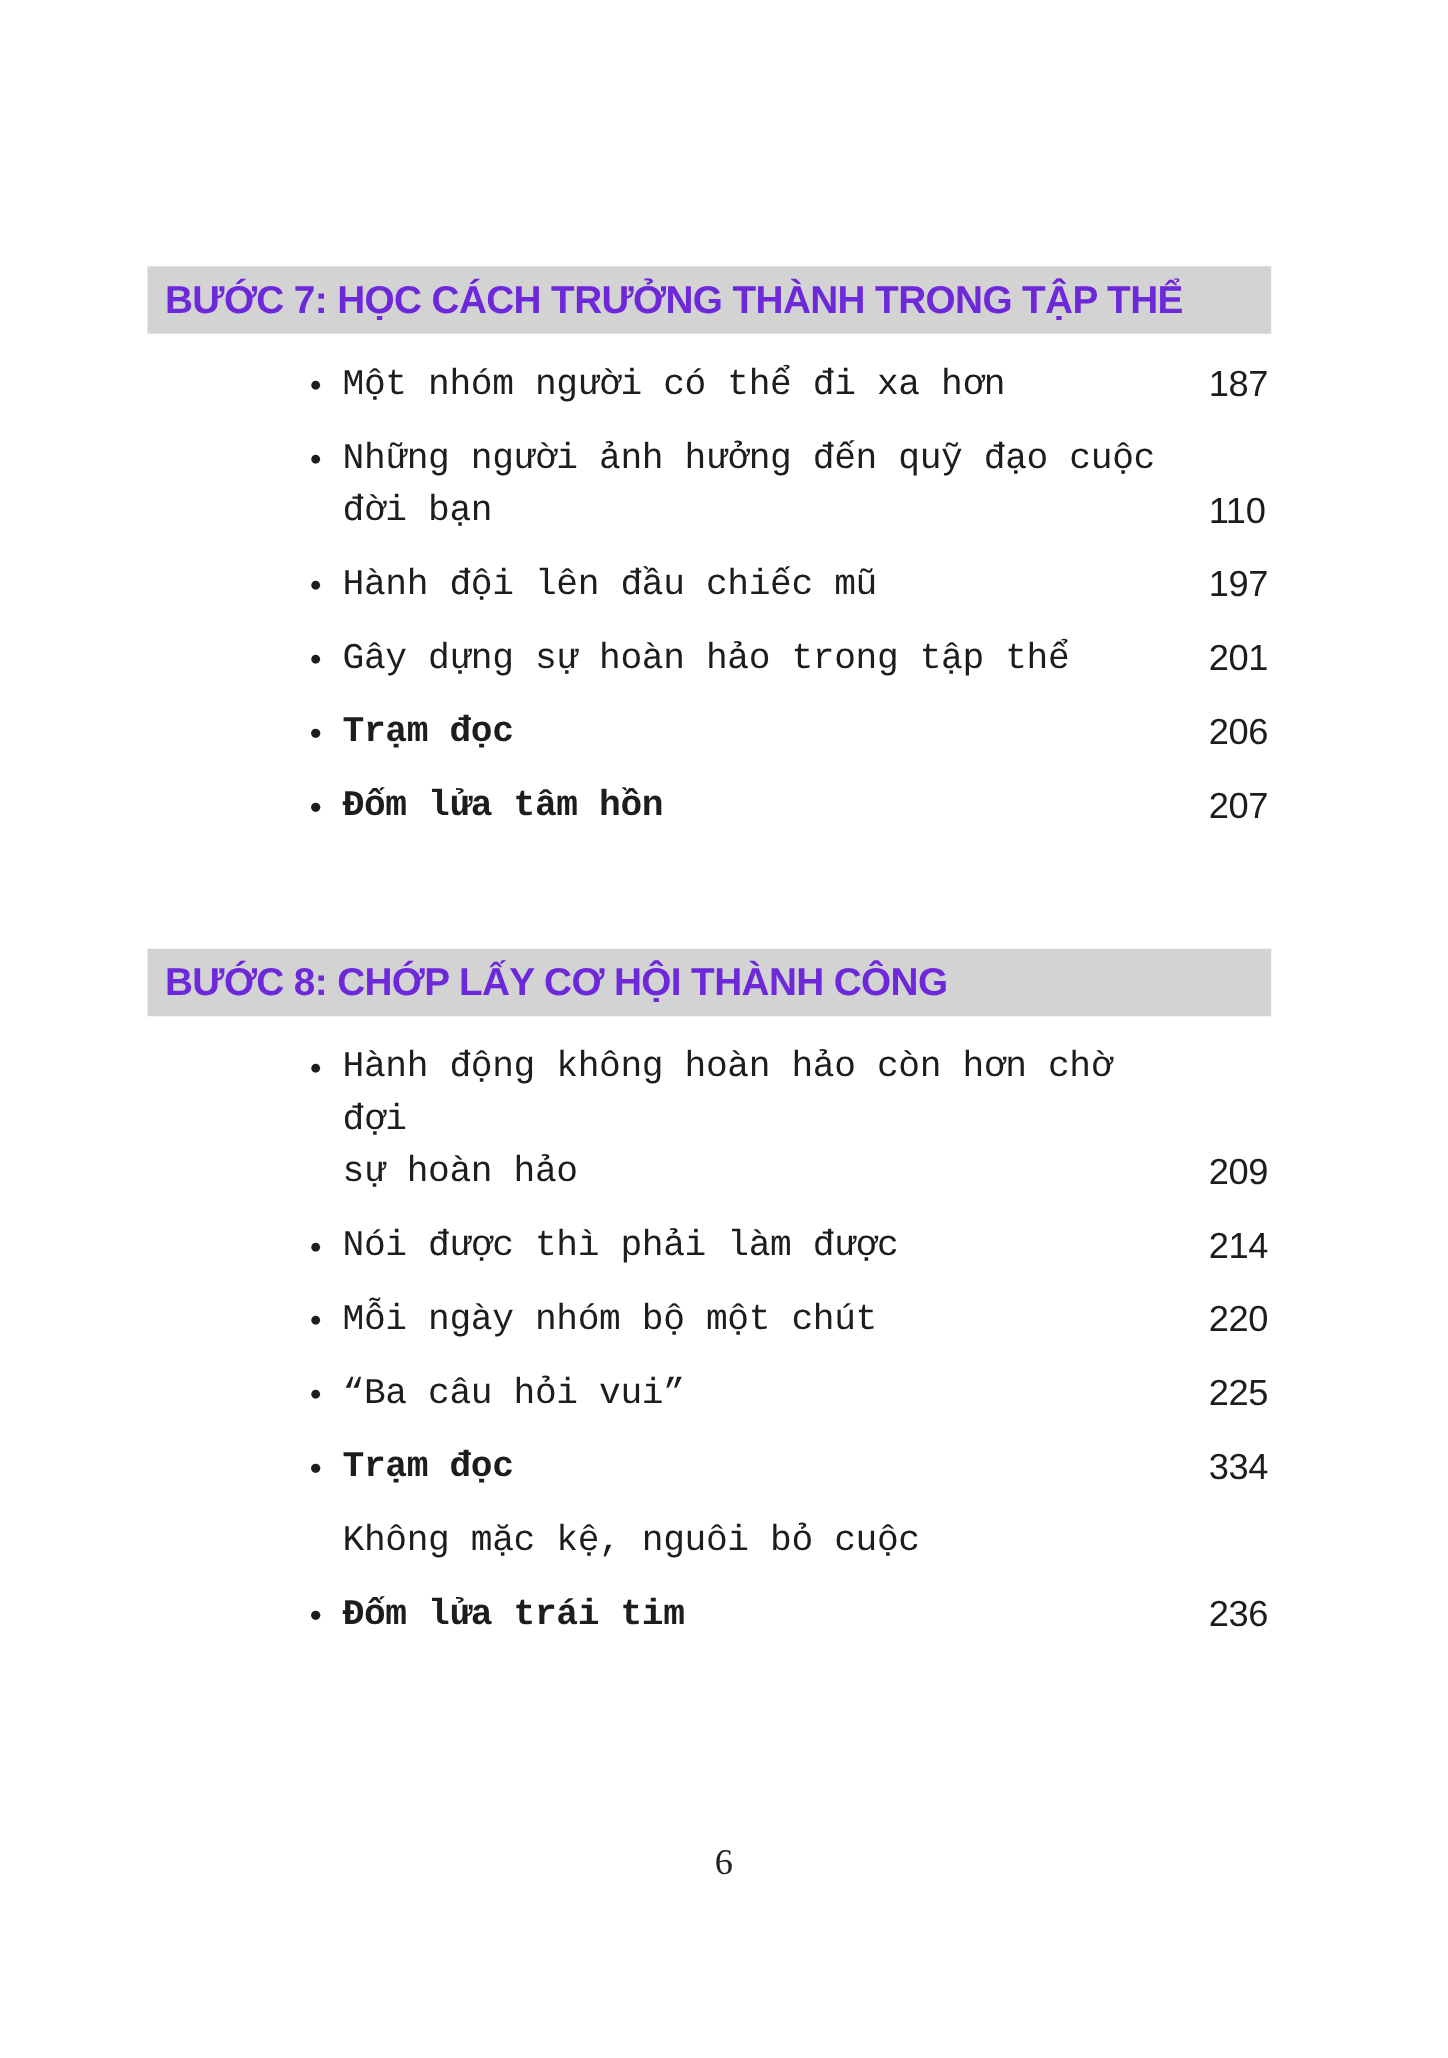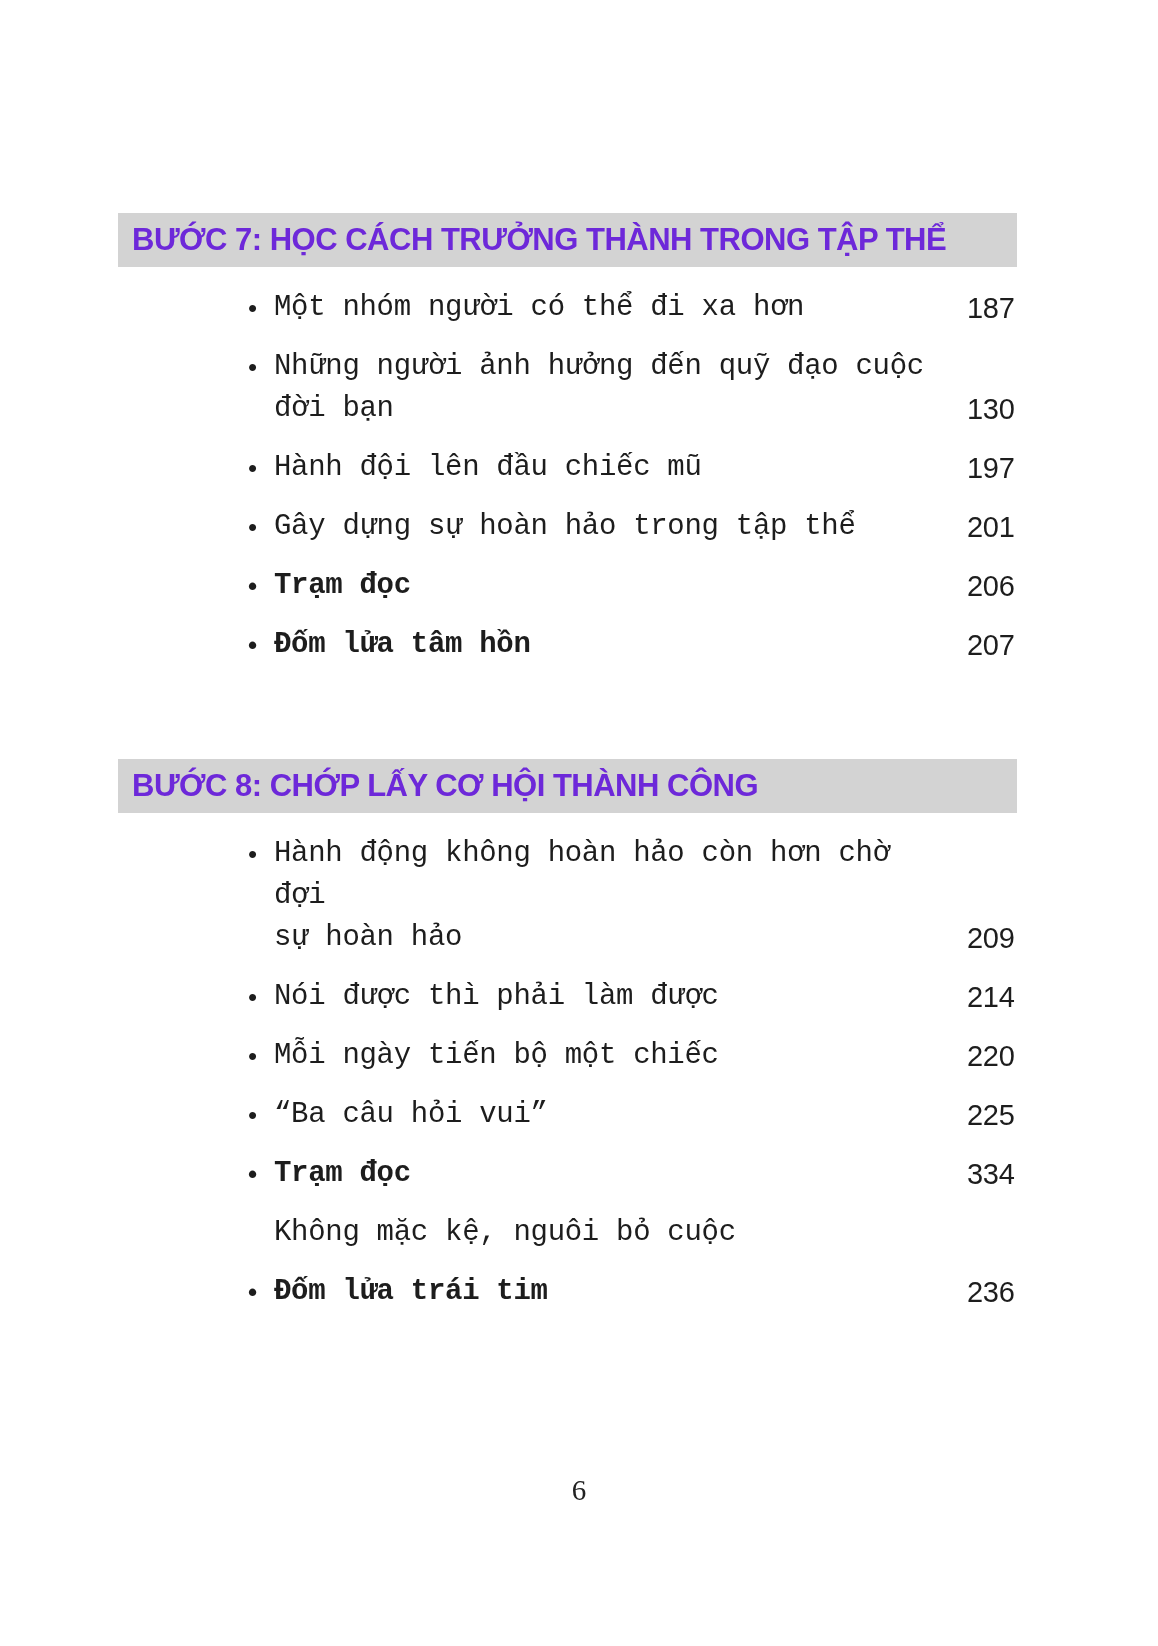--- a/index.html
+++ b/index.html
@@ -92,21 +92,21 @@
             <div>Một nhóm người có thể đi xa hơn</div>
           </div>
     <span class="page-num">187</span>
   </div>
 
   <div class="toc-item">
     <span class="bullet">•</span>
     <div class="entry-text">
             <div>Những người ảnh hưởng đến quỹ đạo cuộc đời bạn</div>
           </div>
-    <span class="page-num">130</span>
+    <span class="page-num">110</span>
   </div>
 
   <div class="toc-item">
     <span class="bullet">•</span>
     <div class="entry-text">
             <div>Hành đội lên đầu chiếc mũ</div>
           </div>
     <span class="page-num">197</span>
   </div>
 
@@ -153,21 +153,21 @@
     <span class="bullet">•</span>
     <div class="entry-text">
             <div>Nói được thì phải làm được</div>
           </div>
     <span class="page-num">214</span>
   </div>
 
   <div class="toc-item">
     <span class="bullet">•</span>
     <div class="entry-text">
-            <div>Mỗi ngày tiến bộ một chiếc</div>
+            <div>Mỗi ngày nhóm bộ một chút</div>
           </div>
     <span class="page-num">220</span>
   </div>
 
   <div class="toc-item">
     <span class="bullet">•</span>
     <div class="entry-text">
             <div>“Ba câu hỏi vui”</div>
           </div>
     <span class="page-num">225</span>

